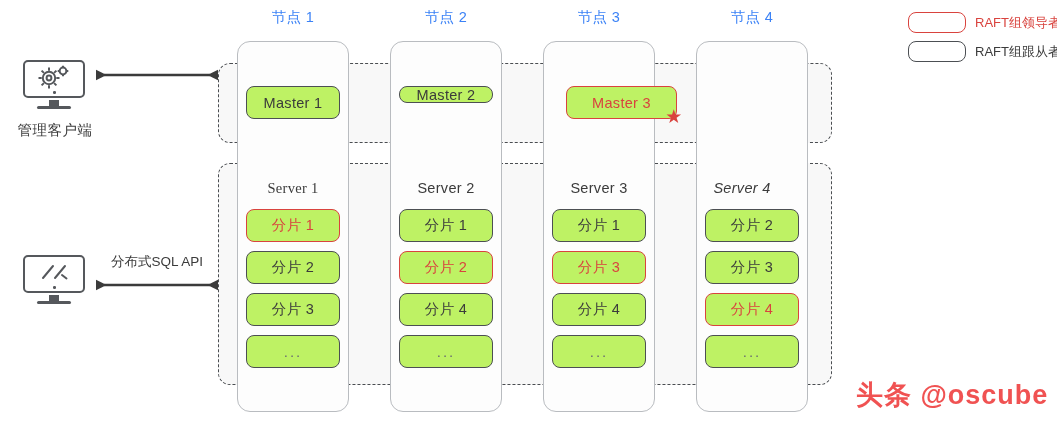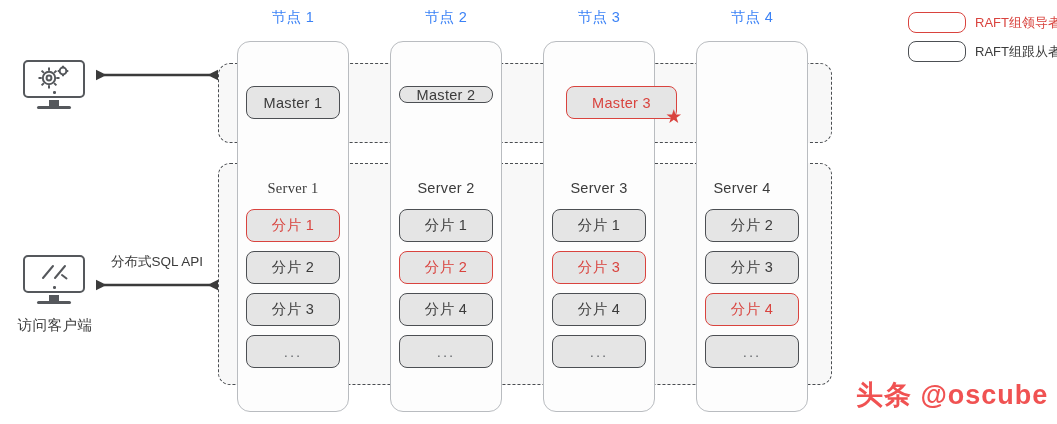--- a/index.html
+++ b/index.html
@@ -49,21 +49,21 @@
   }
 
   
   .band{
     position:absolute;border:1.6px dashed #4a4d51;border-radius:12px;
     background:rgba(244,244,244,.62);box-sizing:border-box;
   }
 
   
   .box{
-    position:absolute;border:1.4px solid #4c4f53;border-radius:8px;background:#e5e5e5;
+    position:absolute;border:1.4px solid #4c4f53;border-radius:8px;background:#bef264;
     box-sizing:border-box;display:flex;align-items:center;justify-content:center;
     font-size:14.5px;color:#3b3b3b;letter-spacing:.3px;
   }
   .box.leader{border-color:#d9433e;color:#d9433e;}
   .box.dots{font-size:15px;letter-spacing:2px;color:#6b6e72;}
   .star{
     position:absolute;right:-7px;bottom:-8px;width:18px;height:18px;
     color:#d9433e;line-height:18px;font-size:19px;text-align:center;
   }
 
@@ -108,21 +108,21 @@
 <div class="box" style="left:246px;top:86px;width:94px;height:33px;">Master 1</div>
 <div class="box" style="left:399px;top:86px;width:94px;height:17px;">Master 2</div>
 <div class="box leader" style="left:566px;top:86px;width:111px;height:33px;">
   <span>Master 3</span>
   <span class="star">★</span>
 </div>
 
 <div class="srv-title" style="left:237px;top:180px;width:112px;font-family:Liberation Serif, serif;">Server 1</div>
 <div class="srv-title" style="left:390px;top:180px;width:112px;">Server 2</div>
 <div class="srv-title" style="left:543px;top:180px;width:112px;">Server 3</div>
-<div class="srv-title" style="left:696px;top:180px;width:92px;">Server 4</div>
+<div class="srv-title" style="left:696px;top:180px;width:92px;font-style:italic;">Server 4</div>
 
 <div class="box leader" style="left:246px;top:209px;width:94px;height:33px;">分片 1</div>
 <div class="box" style="left:246px;top:251px;width:94px;height:33px;">分片 2</div>
 <div class="box" style="left:246px;top:293px;width:94px;height:33px;">分片 3</div>
 <div class="box dots" style="left:246px;top:335px;width:94px;height:33px;">...</div>
 
 <div class="box" style="left:399px;top:209px;width:94px;height:33px;">分片 1</div>
 <div class="box leader" style="left:399px;top:251px;width:94px;height:33px;">分片 2</div>
 <div class="box" style="left:399px;top:293px;width:94px;height:33px;">分片 4</div>
 <div class="box dots" style="left:399px;top:335px;width:94px;height:33px;">...</div>
@@ -146,20 +146,21 @@
     <svg width="64" height="52" viewBox="0 0 64 52">
       <g fill="none" stroke="#55585c" stroke-width="2">
         <circle cx="26" cy="18" r="6.2"></circle>
         <circle cx="26" cy="18" r="2.4"></circle>
         <path d="M26 7.5v3.2M26 25.3v3.2M15.5 18h3.2M33.3 18h3.2M18.6 10.6l2.3 2.3M31.1 23.1l2.3 2.3M33.4 10.6l-2.3 2.3M20.9 23.1l-2.3 2.3"></path>
         <circle cx="40" cy="11" r="3.4"></circle>
         <path d="M40 5.7v1.8M40 14.5v1.8M34.7 11h1.8M43.5 11h1.8"></path>
       </g>
     </svg>
   </div>
+  <div class="client-label">管理客户端</div>
 </div>
 
 <div class="arrow-group" style="left:96px;top:68px;width:122px;">
   <div class="arrow-line">
     <svg width="122" height="14" viewBox="0 0 122 14">
       <defs>
         <marker id="ahL1" markerWidth="7" markerHeight="7" refX="6" refY="3.5" orient="auto">
           <path d="M7,3.5 L0,0 L0,7 z" fill="#3b3b3b"></path>
         </marker>
         <marker id="ahR1" markerWidth="7" markerHeight="7" refX="1" refY="3.5" orient="auto">
@@ -178,21 +179,20 @@
     <div class="stand"></div>
     <div class="base"></div>
     <svg width="64" height="52" viewBox="0 0 64 52">
       <g fill="none" stroke="#55585c" stroke-width="2" stroke-linecap="round">
         <path d="M20 23 L30 11"></path>
         <path d="M32 23 L42 11"></path>
         <path d="M39 20 L43.5 23.5"></path>
       </g>
     </svg>
   </div>
-  <div class="client-label">访问客户端</div>
 </div>
 
 <div class="arrow-group" style="left:96px;top:253px;width:122px;">
   <div class="arrow-label">分布式SQL API</div>
   <div class="arrow-line">
     <svg width="122" height="14" viewBox="0 0 122 14">
       <defs>
         <marker id="ahL2" markerWidth="7" markerHeight="7" refX="6" refY="3.5" orient="auto">
           <path d="M7,3.5 L0,0 L0,7 z" fill="#3b3b3b"></path>
         </marker>

